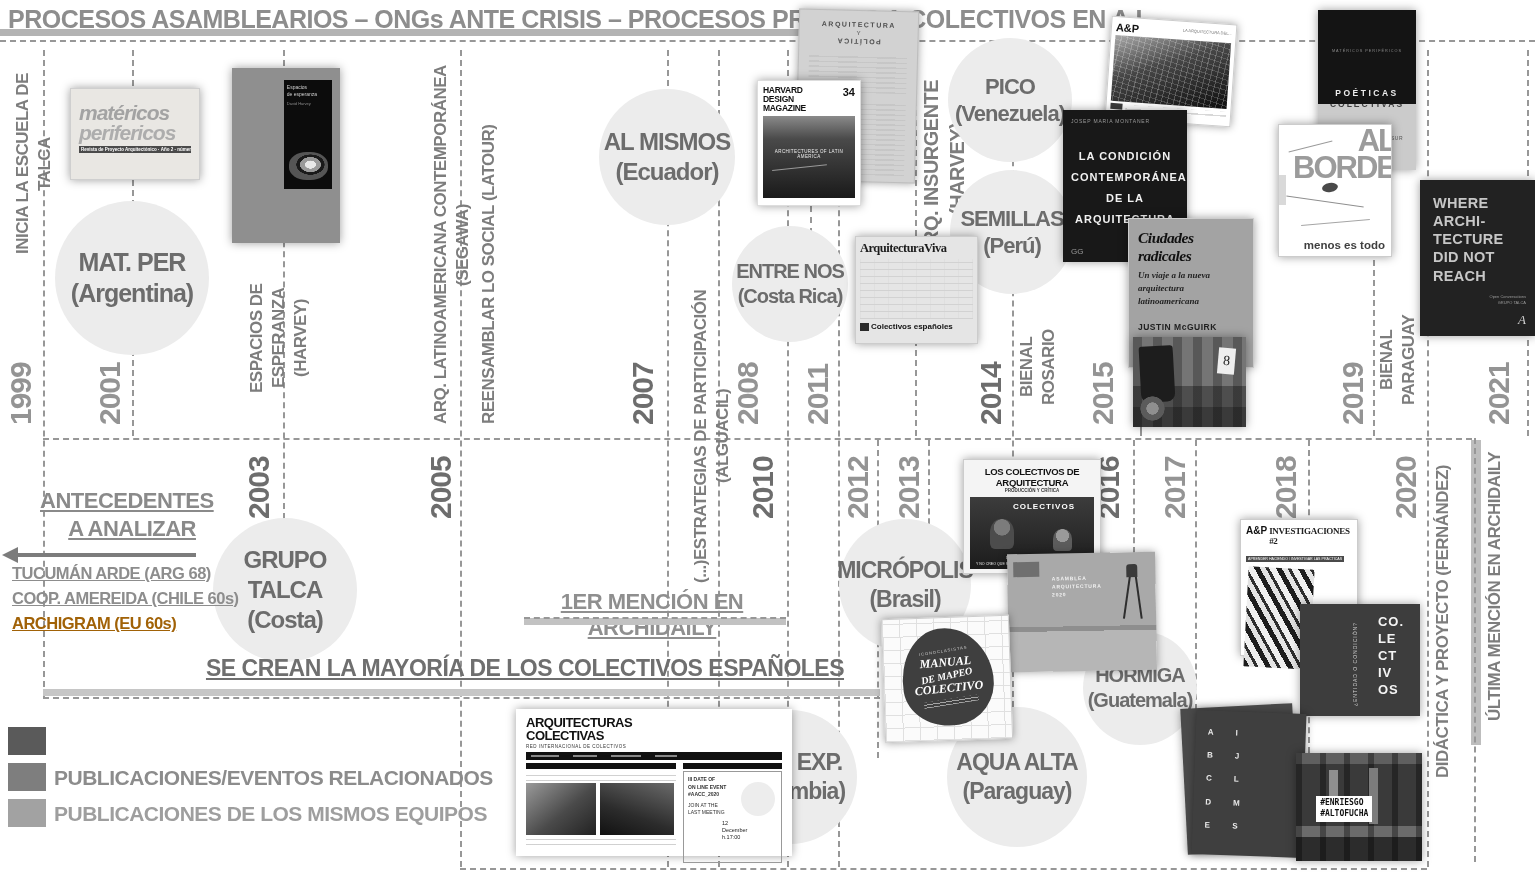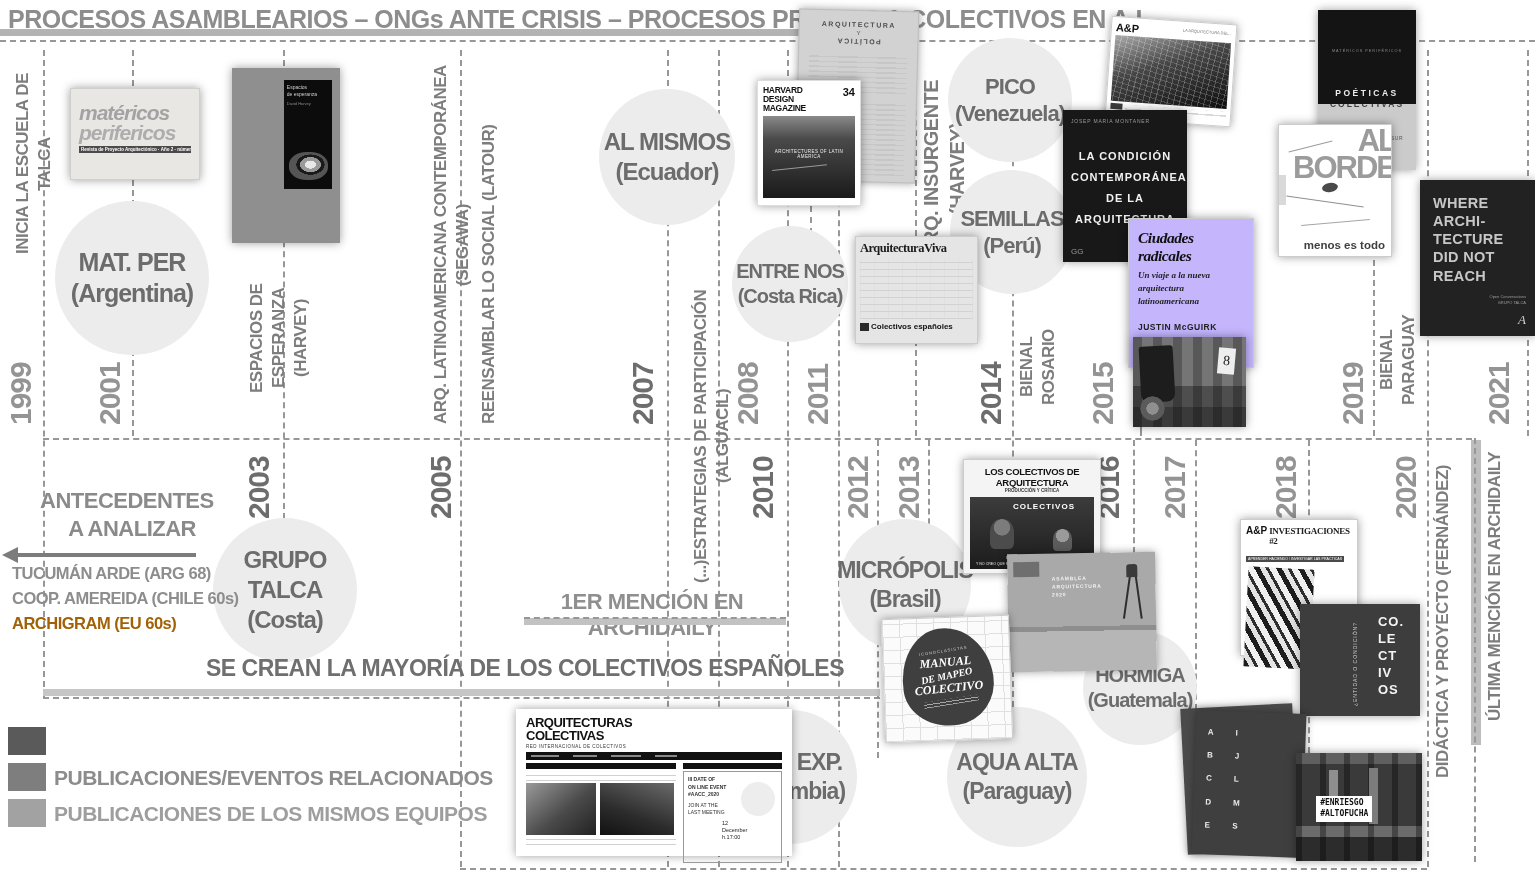--- a/index.html
+++ b/index.html
@@ -11,21 +11,21 @@
   .vt{position:absolute;writing-mode:vertical-rl;transform:rotate(180deg);text-align:center;
       font-weight:bold;color:#7d7d7d;white-space:pre-line;letter-spacing:-.5px;line-height:1.3;}
   .yr{font-size:30px;color:#949494;letter-spacing:-1px;line-height:1;}
   .yr.dark{color:#6d6d6d;}
   .evt{font-size:17px;}
   .circle{position:absolute;border-radius:50%;background:#ececec;display:flex;flex-direction:column;
           align-items:center;justify-content:center;font-weight:bold;color:#6c6c6c;text-align:center;
           letter-spacing:-1px;line-height:1.25;}
   .pc{position:absolute;box-shadow:0 0 9px rgba(0,0,0,.38);box-sizing:border-box;}
   .title{position:absolute;left:8px;top:5px;font-size:25px;font-weight:bold;color:#8d8d8d;letter-spacing:-.5px;white-space:nowrap;}
-  .bigtext{position:absolute;font-weight:bold;letter-spacing:-.5px;}
+  .bigtext{position:absolute;font-weight:bold;letter-spacing:-.5px;text-decoration:underline;}
   .legend-label{position:absolute;font-weight:bold;font-size:21px;letter-spacing:-.5px;white-space:nowrap;}
   .tinylines{background-image:repeating-linear-gradient(0deg,#bdbdbd 0 1.5px,transparent 1.5px 5px);}
   .serif{font-family:"Liberation Serif",serif;}
 </style>
 </head>
 <body>
 
 <div id="canvas">
 
   <div class="title">PROCESOS ASAMBLEARIOS – ONGs ANTE CRISIS – PROCESOS PREVIOS A COLECTIVOS EN A.L</div>
@@ -199,21 +199,21 @@
     <div style="font-size:5px;color:#9a9a9a;letter-spacing:.8px;">JOSEP MARIA MONTANER</div>
     <div style="margin-top:22px;text-align:center;color:#f1f1f1;font-weight:bold;font-size:11px;letter-spacing:1px;line-height:1.9;">
       <div>LA CONDICIÓN</div>
       <div>CONTEMPORÁNEA</div>
       <div>DE LA</div>
       <div>ARQUITECTURA</div>
     </div>
     <div style="position:absolute;left:8px;bottom:6px;font-size:8px;color:#9a9a9a;">GG</div>
   </div>
 
-  <div class="pc" style="left:1128px;top:218px;width:126px;height:150px;background:#c4b5fd;border:1px solid #ccc;padding:10px 9px;">
+  <div class="pc" style="left:1128px;top:218px;width:126px;height:150px;background:#a3a3a3;border:1px solid #ccc;padding:10px 9px;">
     <div class="serif" style="font-weight:bold;font-style:italic;font-size:15.5px;color:#111;letter-spacing:-.5px;">Ciudades radicales</div>
     <div class="serif" style="font-style:italic;font-weight:bold;font-size:9px;color:#222;margin-top:4px;white-space:pre-line;line-height:1.45;">Un viaje a la nueva
 arquitectura latinoamericana</div>
     <div style="font-weight:bold;font-size:8.5px;color:#222;margin-top:14px;letter-spacing:.5px;">JUSTIN McGUIRK</div>
     <div class="serif" style="position:absolute;left:9px;bottom:5px;font-weight:bold;font-size:15px;color:#111;">T</div>
     <div style="position:absolute;right:8px;bottom:8px;font-size:3.5px;color:#999;"></div>
   </div>
 
   <div class="pc" style="left:1133px;top:337px;width:113px;height:90px;background-image:repeating-linear-gradient(90deg,rgba(0,0,0,.25) 0 9px,transparent 9px 20px),linear-gradient(180deg,#757575 0 55%,#4e4e4e 55% 78%,#3a3a3a 78% 100%);">
     <div style="position:absolute;left:6%;top:10%;width:30%;height:62%;background:#1d1d1d;border-radius:3px 3px 8px 8px;transform:rotate(-3deg);"></div>

